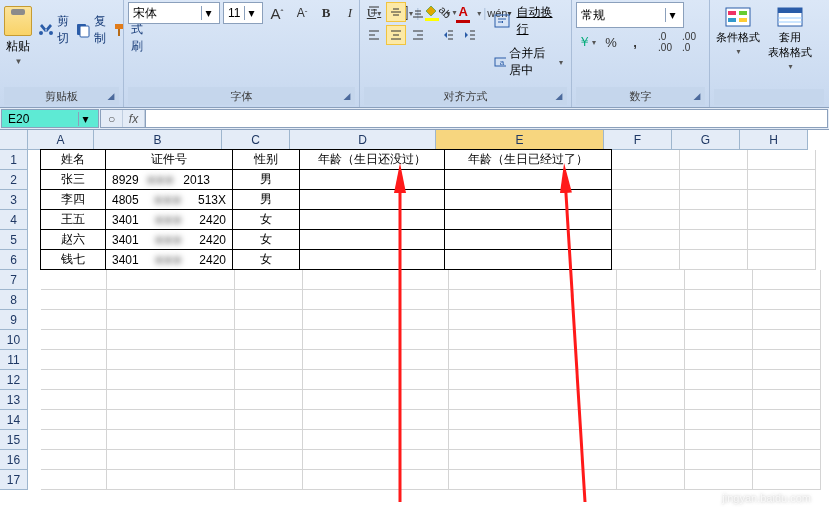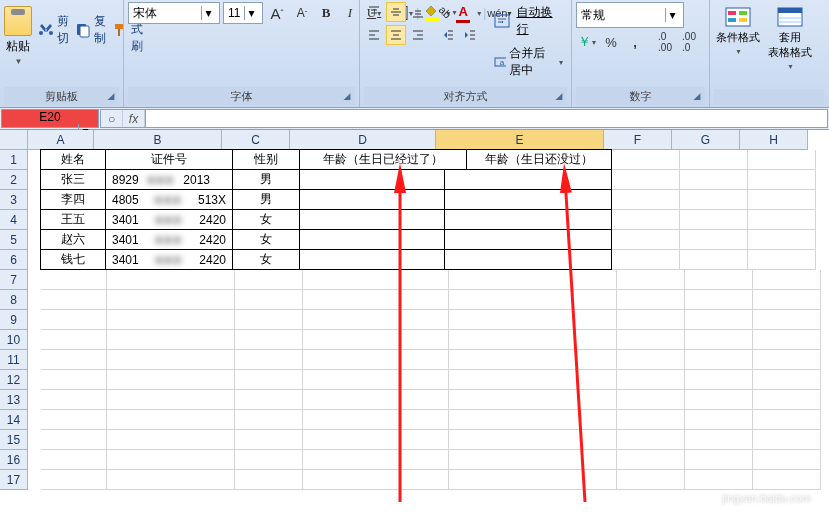--- a/index.html
+++ b/index.html
@@ -44,21 +44,21 @@
 .num-col { display: flex; flex-direction: column; gap: 3px; }
 .num-select { width: 108px; height: 26px; border: 1px solid #8ba0bc; background: white; display: flex; align-items: center; padding: 0 4px; }
 .num-row { display: flex; gap: 2px; }
 
 
 .style-btn { display: flex; flex-direction: column; align-items: center; width: 48px; padding-top: 4px; cursor: pointer; font-size: 11px; text-align: center; gap: 2px; }
 .style-icon { width: 28px; height: 22px; }
 
 
 .fbar { background: #e4ecf7; border-bottom: 1px solid #8ba0bc; height: 22px; display: flex; align-items: stretch; }
-.name-box { width: 98px; border: 1px solid #8ba0bc; background: #ef4444; display: flex; align-items: center; padding: 0 6px; margin: 1px; flex-direction: column; }
+.name-box { width: 98px; border: 1px solid #8ba0bc; background: #5eead4; display: flex; align-items: center; padding: 0 6px; margin: 1px; }
 .fx-btns { display: flex; align-items: center; border: 1px solid #8ba0bc; background: #e4ecf7; margin: 1px 0; }
 .fx-btn { width: 22px; display: flex; align-items: center; justify-content: center; font-style: italic; color: #555; border-right: 1px solid #c0cee0; height: 100%; cursor: pointer; }
 .formula-input { flex: 1; background: white; border: 1px solid #8ba0bc; border-left: none; margin: 1px 1px 1px 0; }
 
 
 .sheet-wrap { position: relative; background: white; height: calc(520px - 108px - 22px); overflow: hidden; }
 .corner { position: absolute; top: 0; left: 0; width: 28px; height: 20px; background: #e4ecf7; border-right: 1px solid #9eb6ce; border-bottom: 1px solid #9eb6ce; }
 .col-headers { position: absolute; top: 0; left: 28px; height: 20px; display: flex; }
 .col-h { background: #e4ecf7; border-right: 1px solid #9eb6ce; border-bottom: 1px solid #9eb6ce; display: flex; align-items: center; justify-content: center; color: #1f3864; font-size: 12px; }
 .col-h.sel { background: #f7d67f; }
@@ -386,22 +386,22 @@
       <div class="row-h">14</div>
       <div class="row-h">15</div>
       <div class="row-h">16</div>
       <div class="row-h">17</div>
     </div>
   <div class="grid" id="grid">
       <div class="g-row">
         <div class="g-cell cA tb center">姓名</div>
         <div class="g-cell cB tb center">证件号</div>
         <div class="g-cell cC tb center">性别</div>
+        <div class="g-cell cD tb center">年龄（生日还没过）</div>
         <div class="g-cell cE tb center">年龄（生日已经过了）</div>
-        <div class="g-cell cD tb center">年龄（生日还没过）</div>
         <div class="g-cell cF"></div>
         <div class="g-cell cG"></div>
         <div class="g-cell cH"></div>
       </div>
       <div class="g-row">
         <div class="g-cell cA tb center">张三</div>
         <div class="g-cell cB tb left" style="justify-content: center; padding-left: 6px; padding-right: 22px;">
           <div style="display: flex; width: 100%; justify-content: space-between;">
             <span>8929</span>
             <span class="blur">■■■</span>

